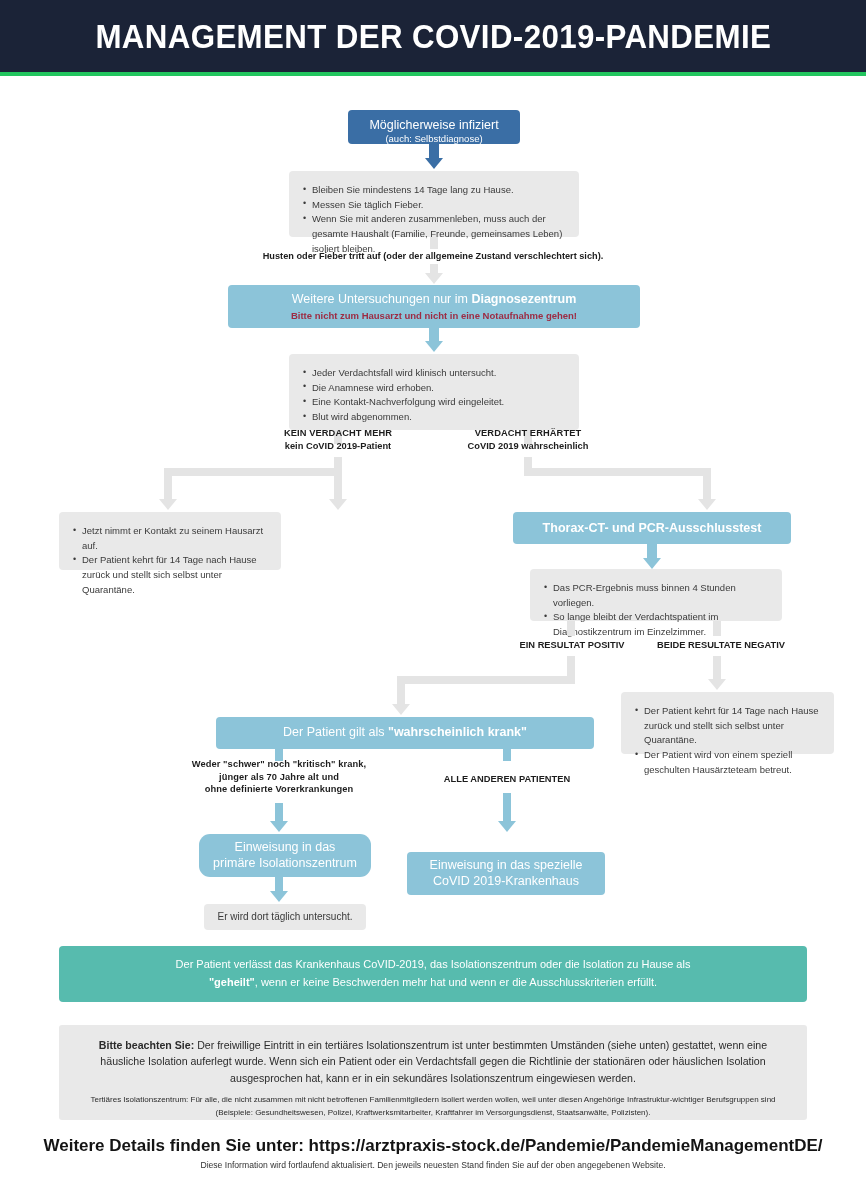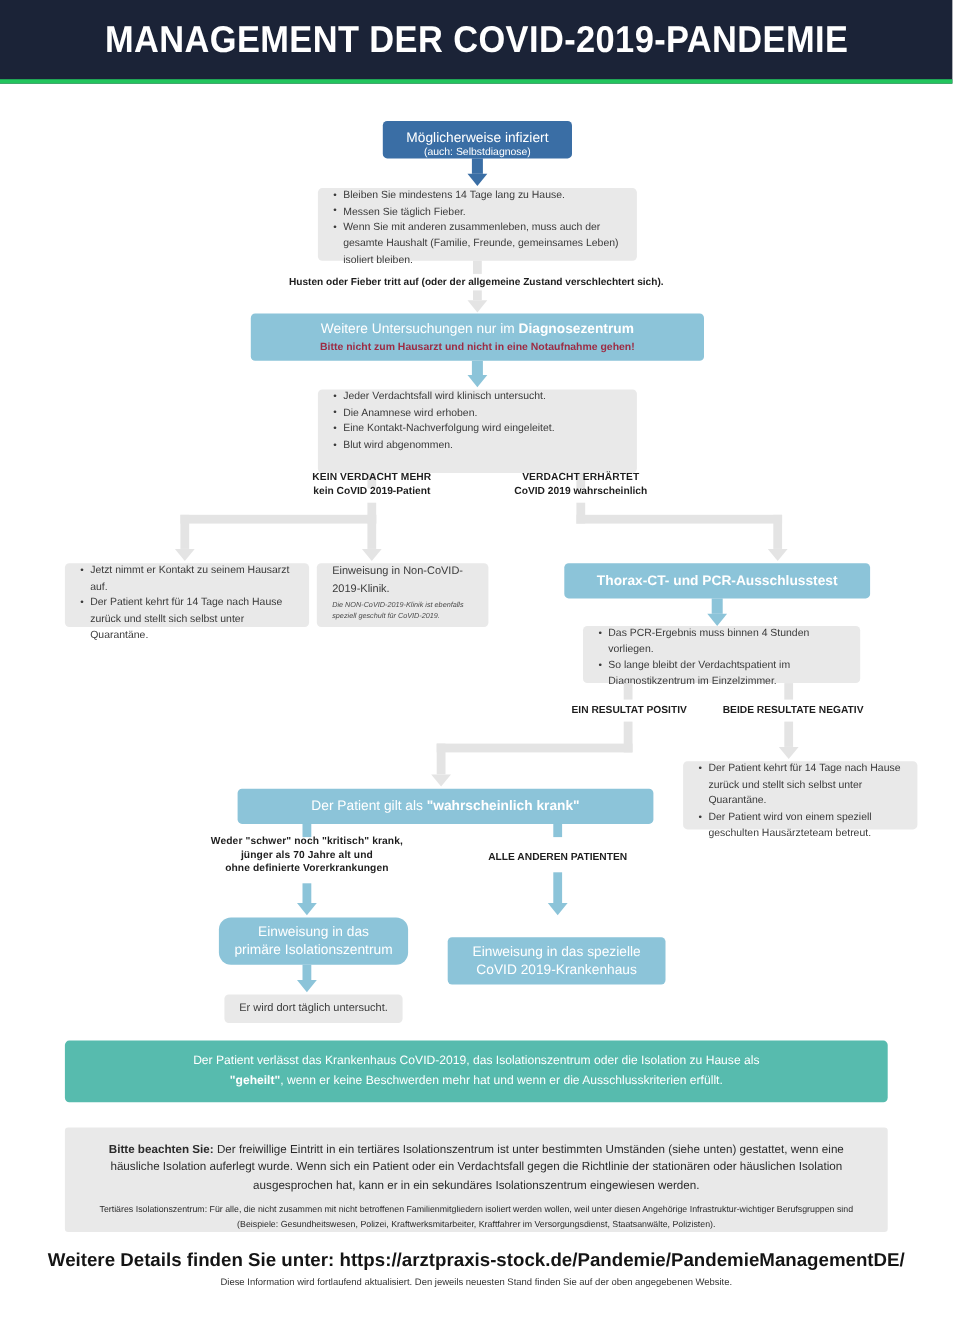--- a/index.html
+++ b/index.html
@@ -57,21 +57,21 @@
     text-align: center;
   }
   .node-teal .t-main { font-size: 12.5px; line-height: 1.25; }
   .node-teal .t-main b { font-weight: bold; }
   .node-teal .t-sub  { font-size: 9.5px; font-weight: bold; color: #9d2b43; margin-top: 3px; }
   .node-teal .t-bold { font-size: 12.5px; font-weight: bold; }
 
   .node-gray {
     background: #e9e9e9;
     color: #3a3a3a;
-    padding: 0 14px;
+    padding: 12px 14px;
     font-size: 9.5px;
     line-height: 1.55;
   }
   .node-gray .bullet { position: relative; padding-left: 9px; }
   .node-gray .bullet::before {
     content: "\2022";
     position: absolute; left: 0; top: -0.5px;
     font-size: 9px;
   }
   .node-gray .plain { font-size: 10px; }
@@ -210,24 +210,20 @@
   <div class="conn" style="left:164px; top:392px; width:8px; height:31px;"></div>
   <div class="arrow" style="left:159px; top:423px;"></div>
   <div class="conn" style="left:334px; top:392px; width:8px; height:31px;"></div>
   <div class="arrow" style="left:329px; top:423px;"></div>
 
   <div class="node node-gray" style="left:59px; top:436px; width:222px; height:58px;">
     <div class="bullet">Jetzt nimmt er Kontakt zu seinem Hausarzt auf.</div>
     <div class="bullet">Der Patient kehrt für 14 Tage nach Hause zurück und stellt sich selbst unter Quarantäne.</div>
   </div>
 
-  <div class="node node-gray" style="left:288px; top:436px; width:156px; height:58px;">
-    <div class="plain">Einweisung in Non-CoVID-2019-Klinik.</div>
-    <div class="ital">Die NON-CoVID-2019-Klinik ist ebenfalls speziell geschult für CoVID-2019.</div>
-  </div>
 
   <div class="conn" style="left:524px; top:381px; width:8px; height:19px;"></div>
   <div class="conn" style="left:524px; top:392px; width:187px; height:8px;"></div>
   <div class="conn" style="left:703px; top:392px; width:8px; height:31px;"></div>
   <div class="arrow" style="left:698px; top:423px;"></div>
 
   <div class="node node-teal" style="left:513px; top:436px; width:278px; height:32px;">
     <div class="t-bold">Thorax-CT- und PCR-Ausschlusstest</div>
   </div>
 

